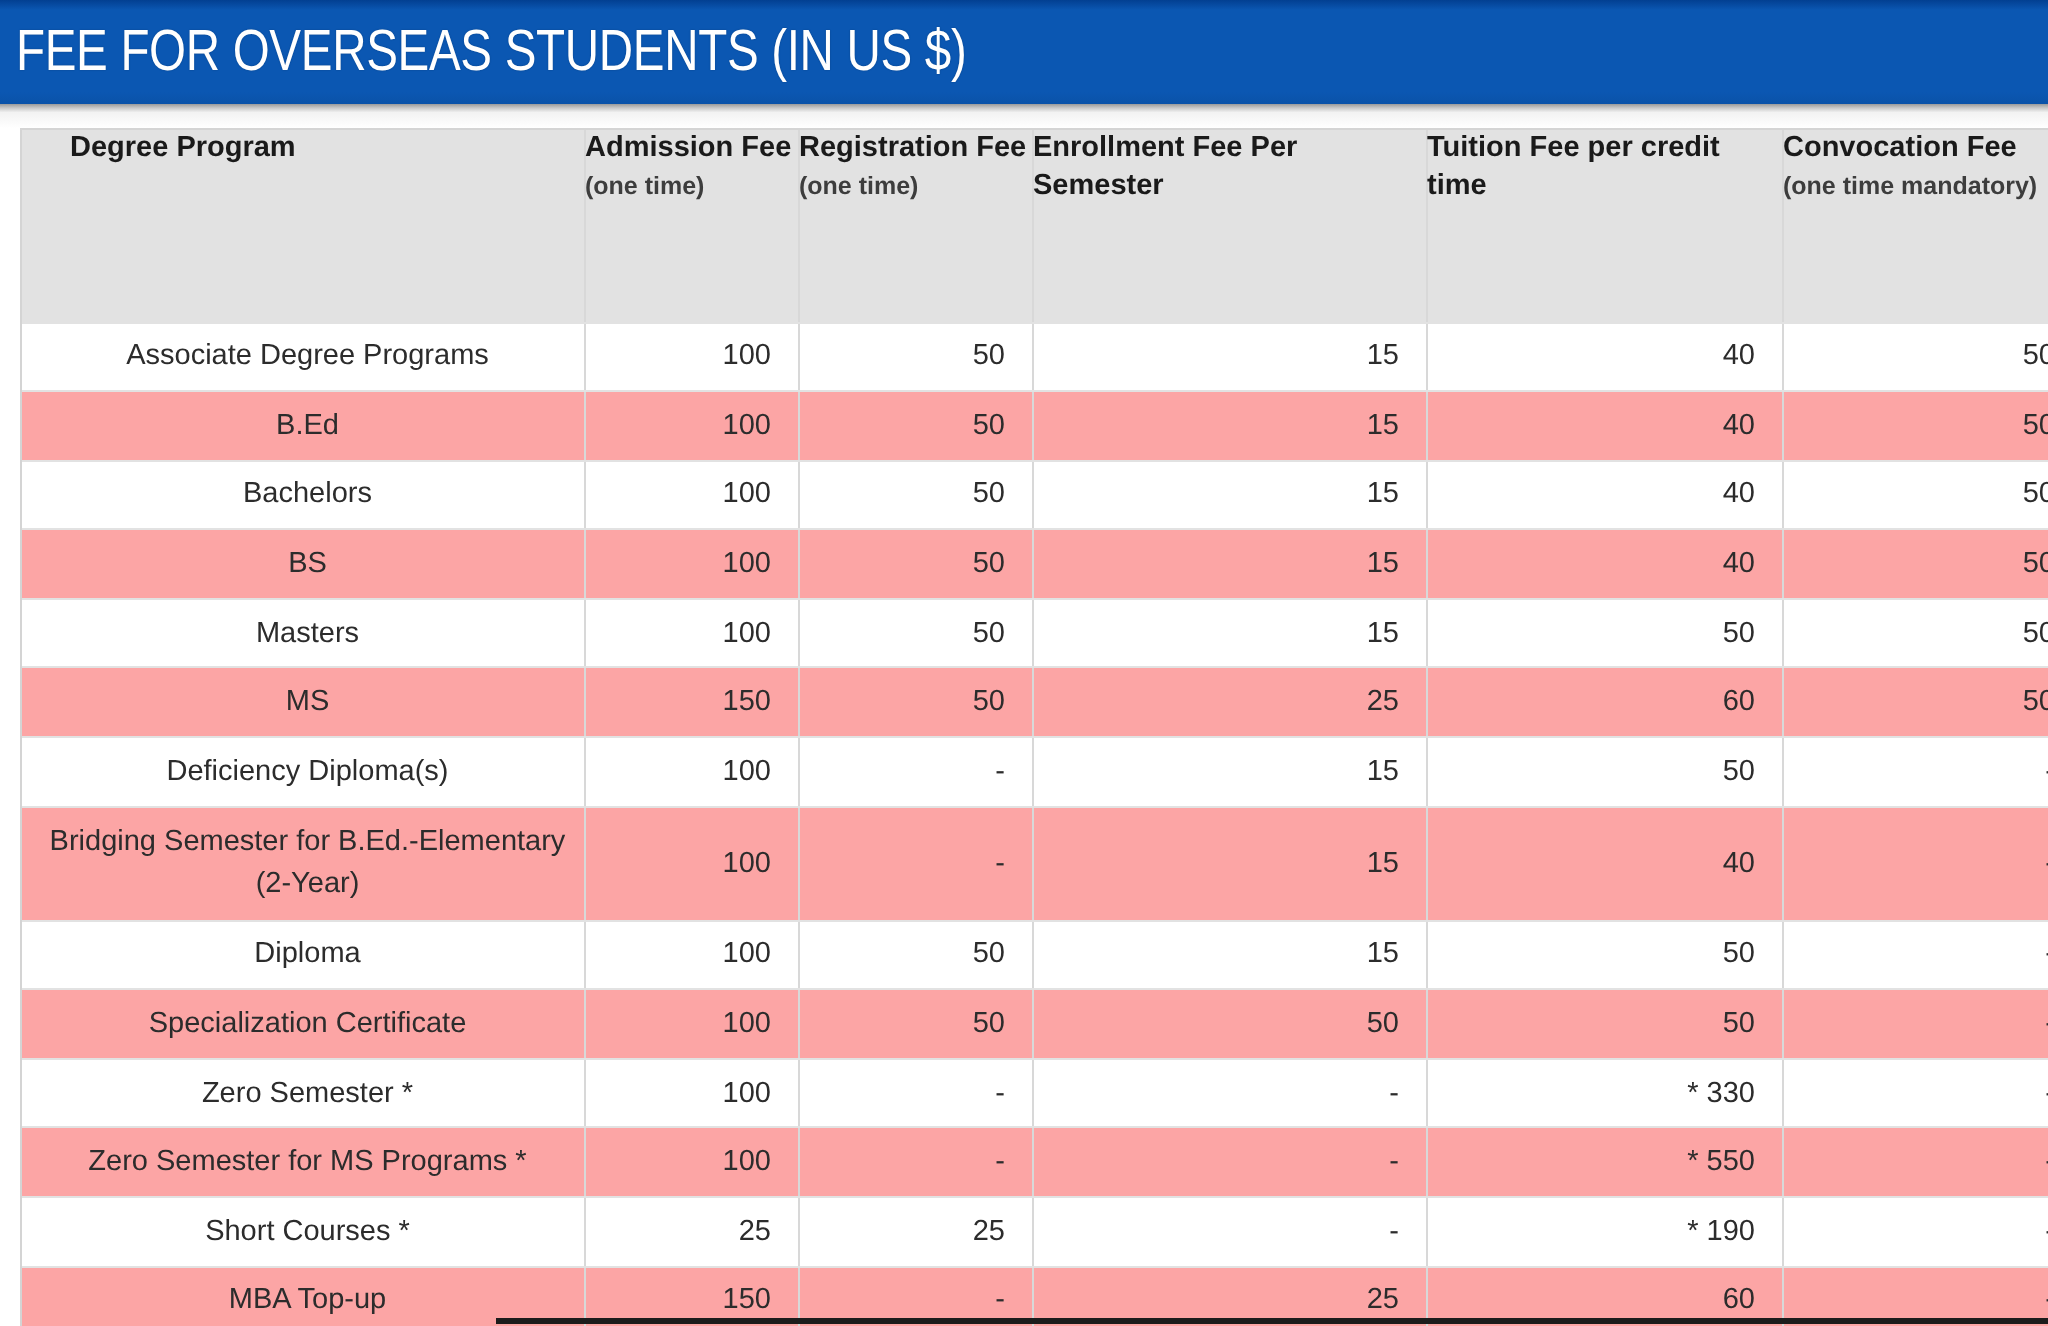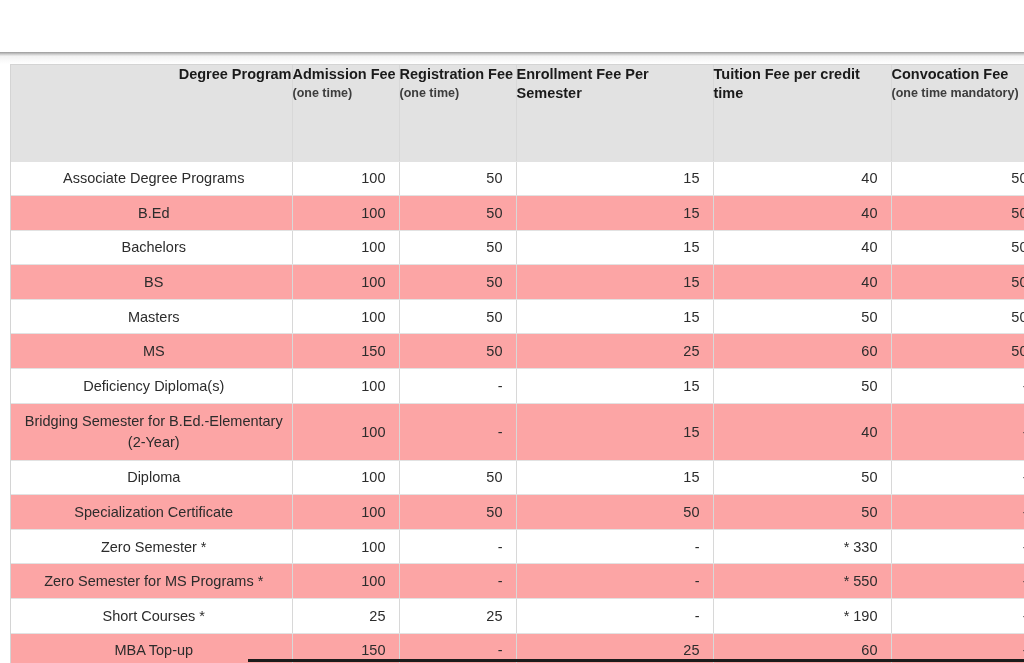--- a/index.html
+++ b/index.html
@@ -99,21 +99,21 @@
 
   thead th {
     background: #e2e2e2;
     vertical-align: top;
     height: 96px;
     border-bottom: 1px solid #d0d0d0;
     padding: 11px 12px 6px 12px;
     text-align: left;
   }
   thead th.first {
-    text-align: right;
+    text-align: left;
     padding-left: 24px;
     margin-left: 26px;
   }
   .hdr-main {
     display: block;
     font-size: 14.5px;
     font-weight: bold;
     color: #1a1a1a;
     line-height: 19px;
   }
@@ -158,20 +158,23 @@
     width: 776px;
     height: 3px;
     background: #1c1c1c;
   }
 </style>
 </head>
 <body>
 
 <div id="page">
 
+  <div class="banner">
+    <div class="banner-title">FEE FOR OVERSEAS STUDENTS (IN US $)</div>
+  </div>
   <div class="banner-shadow"></div>
   <div class="below-banner-fade"></div>
 
   <div class="table-wrap">
     <table class="fee-table">
       <colgroup>
         <col class="c0">
           <col class="c1">
           <col class="c2">
           <col class="c3">

